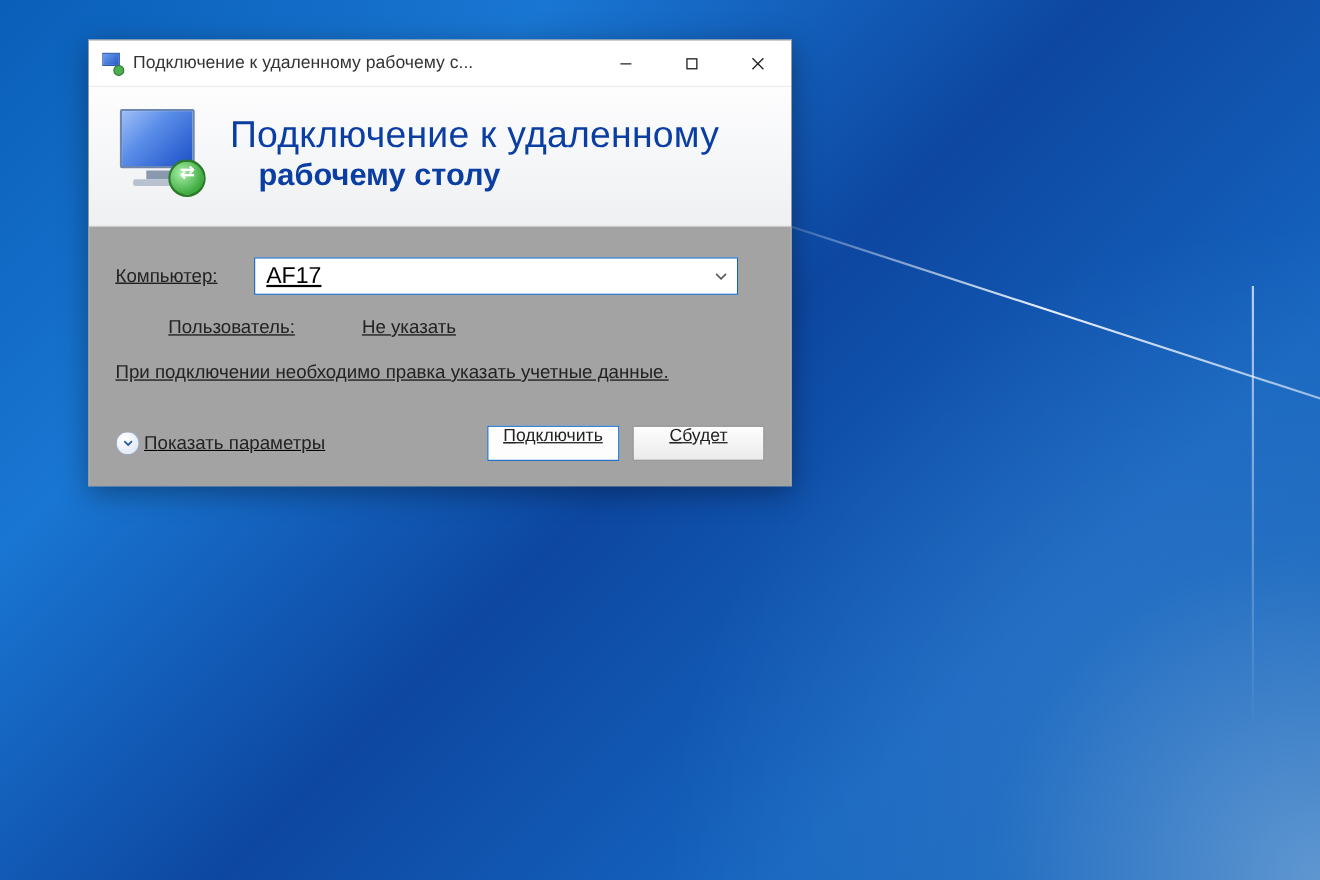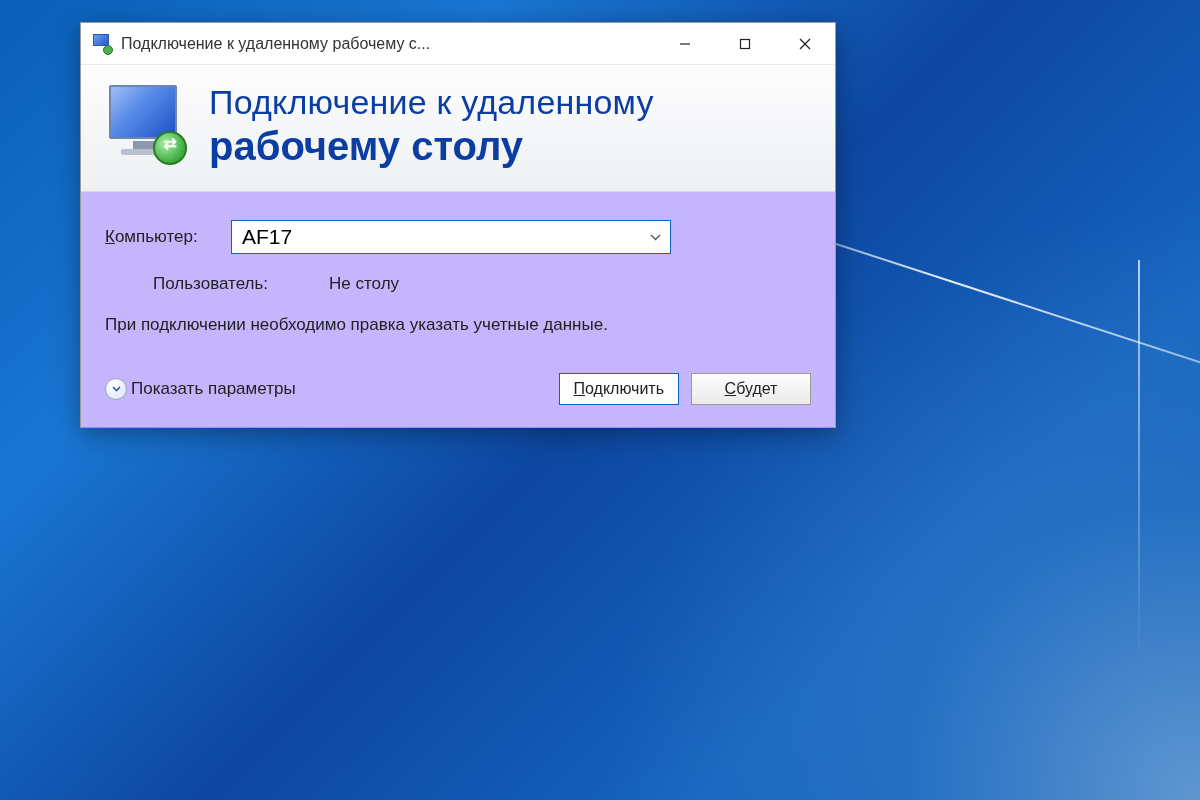--- a/index.html
+++ b/index.html
@@ -29,22 +29,22 @@
   .light-line2 {
     position: absolute;
     right: 60px; top: 260px;
     width: 2px; height: 400px;
     background: linear-gradient(180deg, rgba(255,255,255,0.7), transparent);
     pointer-events: none;
   }
 
   .window {
     position: absolute;
-    left: 80px; top: 22px;
-    width: 756px;
+    left: 80px; top: 36px;
+    width: 640px;
     background: #fff;
     border: 1px solid #9a9a9a;
     box-shadow: 0 6px 24px rgba(0,0,0,0.35);
   }
 
   .titlebar {
     height: 42px;
     display: flex;
     align-items: center;
     padding-left: 10px;
@@ -121,25 +121,26 @@
     border-left: 3px solid #fff; border-bottom: 3px solid #fff;
     transform: translate(2px, -2px) rotate(-45deg) skewX(-15deg);
     opacity: 0;
   }
   .header-icon .arrows {
     position: absolute; bottom: 10px; right: 8px;
     font-size: 16px; color: #fff; font-weight: bold;
   }
   .header-text { color: #0b3ea3; line-height: 1.15; }
   .header-line1 { font-size: 34px; font-weight: 400; letter-spacing: 0.2px; }
-  .header-line2 { font-size: 40px; font-weight: 700; }
+  .header-line2 { font-size: 28px; font-weight: 700; margin-left: 26px; }
 
   .body-area {
-    background: #c4b5fd;
+    background: #a3a3a3;
     padding: 28px 24px 22px 24px;
+    text-decoration: underline;
   }
   .row { display: flex; align-items: center; margin-bottom: 20px; }
   .label { font-size: 17px; color: #222; }
   .label .u { text-decoration: underline; }
   .computer-label { width: 126px; }
   .combo {
     flex: 1; max-width: 440px;
     border: 1.5px solid #0a64c2;
     background: #fff;
     height: 34px;
@@ -176,21 +177,21 @@
     display: flex; align-items: center; justify-content: center;
   }
   .expand-circle svg { width: 9px; height: 6px; stroke: #2a5aab; stroke-width: 1.6; fill: none; }
   .footer-spacer { flex: 1; }
   .btn {
     min-width: 120px; height: 32px;
     padding: 0 14px;
     background: linear-gradient(#fefefe, #eaeaea);
     border: 1px solid #9a9a9a;
     font-size: 16px; color: #222;
-    display: flex; align-items: center; justify-content: center;
+    display: flex; justify-content: center;
     margin-left: 12px;
   }
   .btn.primary { border: 1.5px solid #0a64c2; background: #fdfdfd; }
   .btn .u { text-decoration: underline; }
 </style>
 </head>
 <body>
 
 <div class="desktop">
   <div class="light-ray"></div>
@@ -250,21 +251,21 @@
           <div class="caret">
             <svg viewBox="0 0 11 7">
                 <polyline points="1,1 5.5,5.5 10,1"></polyline>
               </svg>
           </div>
         </div>
       </div>
 
       <div class="row user-row">
         <div class="label">Пользователь:</div>
-        <div class="user-value">Не столу</div>
+        <div class="user-value">Не указать</div>
       </div>
 
       <div class="info-text">При подключении необходимо правка указать учетные данные.</div>
 
       <div class="footer">
         <div class="expand-link">
           <div class="expand-circle">
             <svg viewBox="0 0 9 6">
                 <polyline points="1,1 4.5,4.5 8,1"></polyline>
               </svg>

